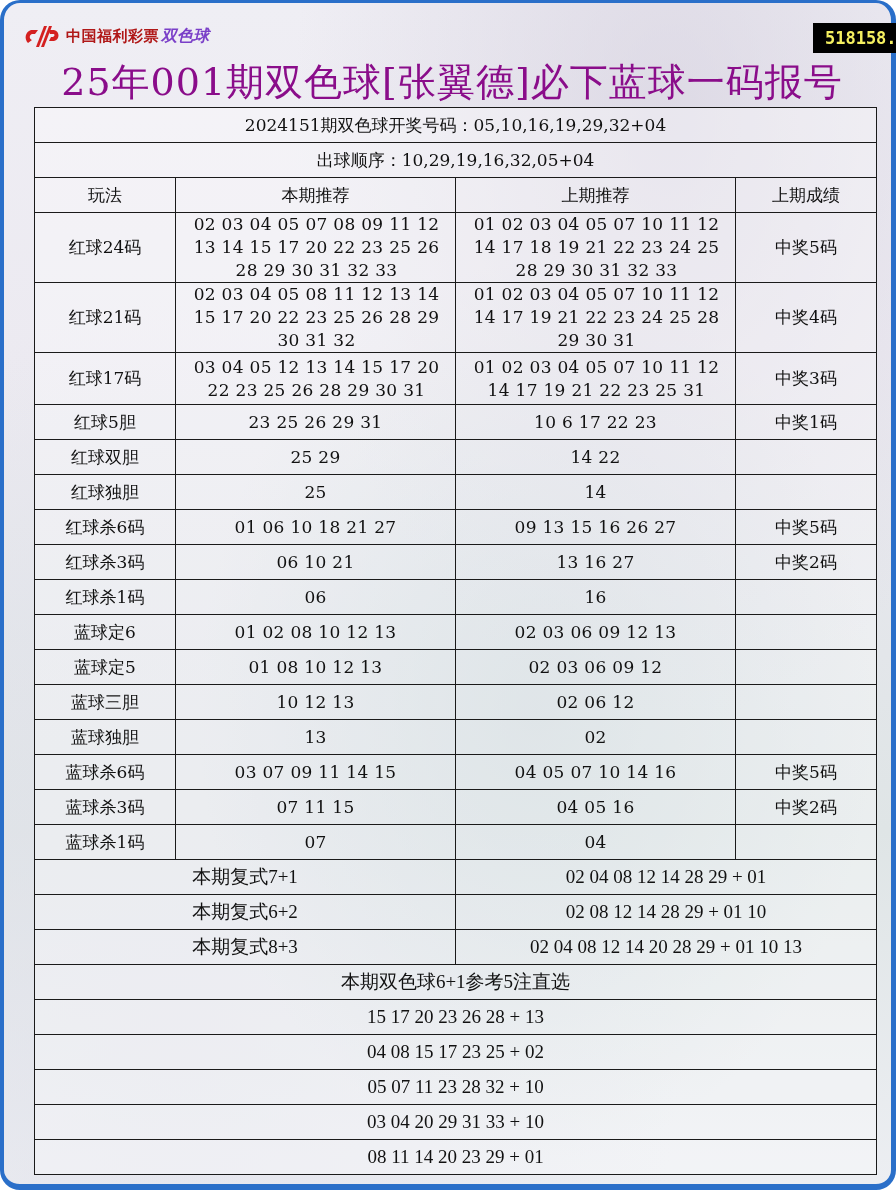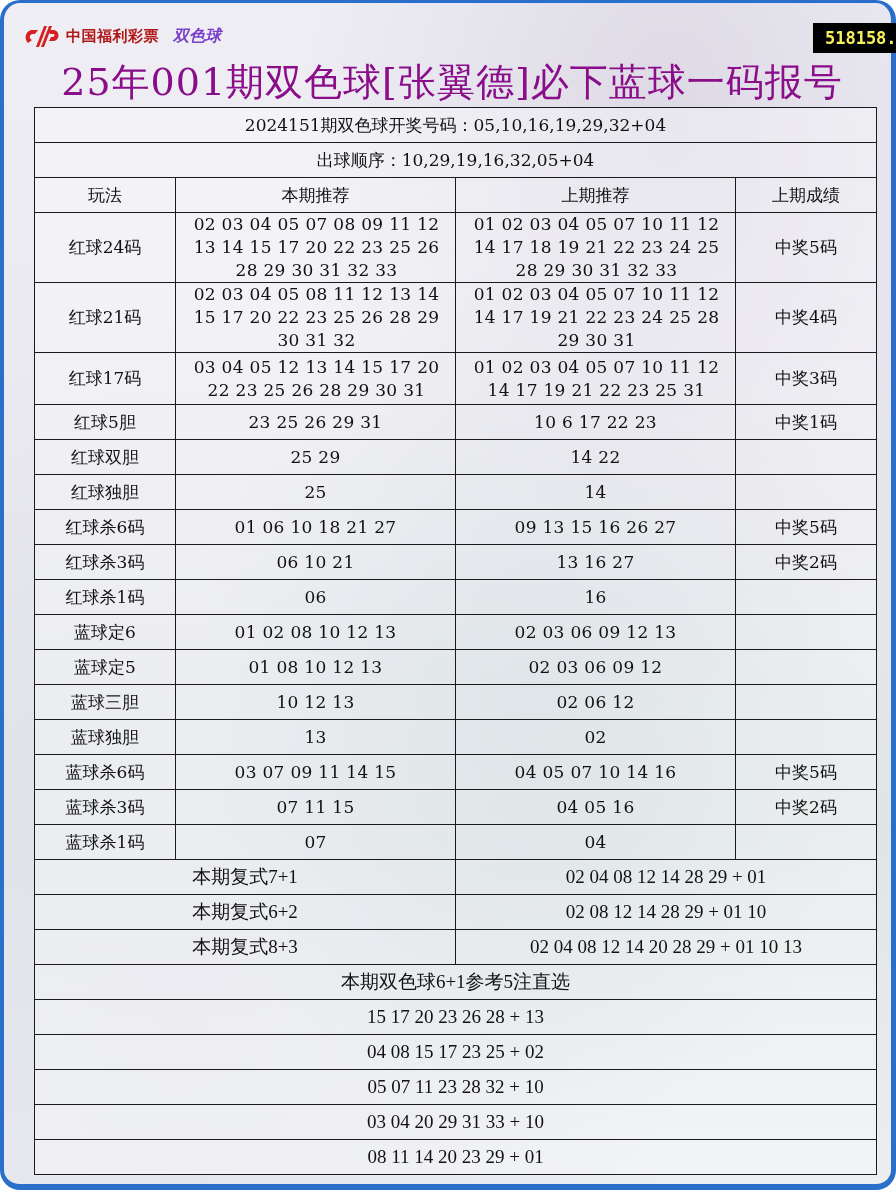--- a/index.html
+++ b/index.html
@@ -15,21 +15,21 @@
       radial-gradient(ellipse at 75% 10%, rgba(210,205,220,0.6), rgba(0,0,0,0) 40%),
       radial-gradient(ellipse at 60% 60%, rgba(190,205,210,0.55), rgba(0,0,0,0) 45%),
       radial-gradient(ellipse at 20% 85%, rgba(225,225,235,0.7), rgba(0,0,0,0) 50%),
       linear-gradient(180deg, #efeef4 0%, #eceaf1 30%, #e3e6ea 55%, #dfe5e6 70%, #eceef2 100%);
     border-radius: 20px;
   }
   .logo { position:absolute; left:18px; top:20px; height:26px; display:flex; align-items:center; }
   .logo-mark { width:40px; height:26px; position:relative; }
   .logo-mark svg { display:block; }
   .logo-text { font-family:"DejaVu Sans","Liberation Sans",sans-serif; font-weight:bold; font-size:15px; color:#b01818; margin-left:4px; letter-spacing:0.5px; }
-  .logo-text2 { font-family:"DejaVu Sans","Liberation Sans",sans-serif; font-weight:bold; font-style:italic; font-size:16px; color:#7a3fc8; margin-left:14px; }
+  .logo-text2 { font-family:"DejaVu Sans","Liberation Sans",sans-serif; font-weight:bold; font-style:italic; font-size:16px; color:#7a3fc8; margin-left:2px; }
   .site-badge {
     position:absolute; left:762px; top:20px; width:116px; height:30px; background:#000;
     color:#f5f060; font-family:"DejaVu Sans Mono","Liberation Mono",monospace; font-size:17px; font-weight:bold;
     display:flex; align-items:center; justify-content:center;margin-left:47px;
   }
   .page-title {
     position:absolute; left:0; top:55px; width:896px; text-align:center;
     font-family:"DejaVu Serif","Liberation Serif",serif; font-size:38px; color:#8a0d8a; letter-spacing:1px;
     line-height:48px;
   }

